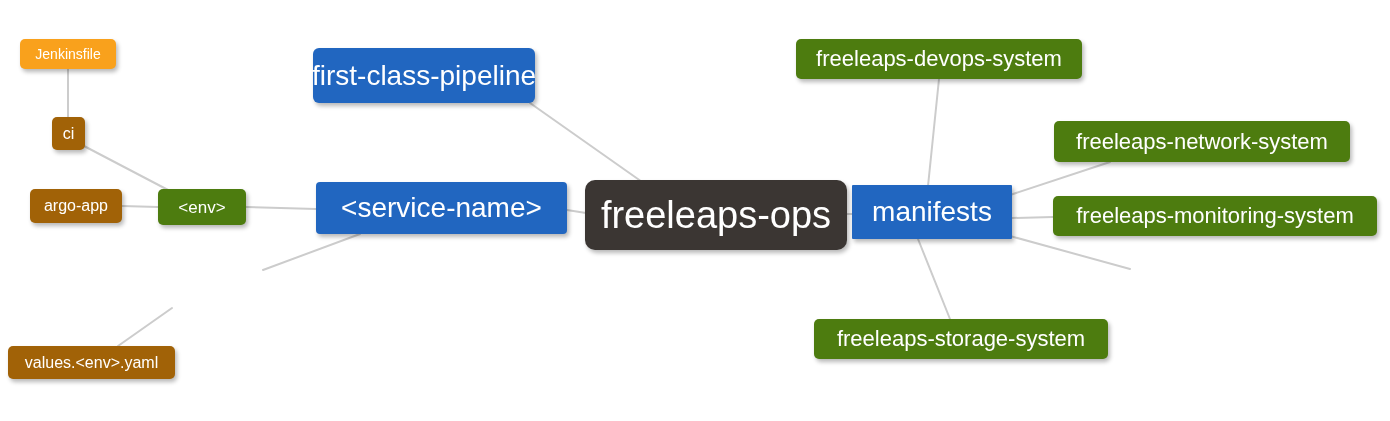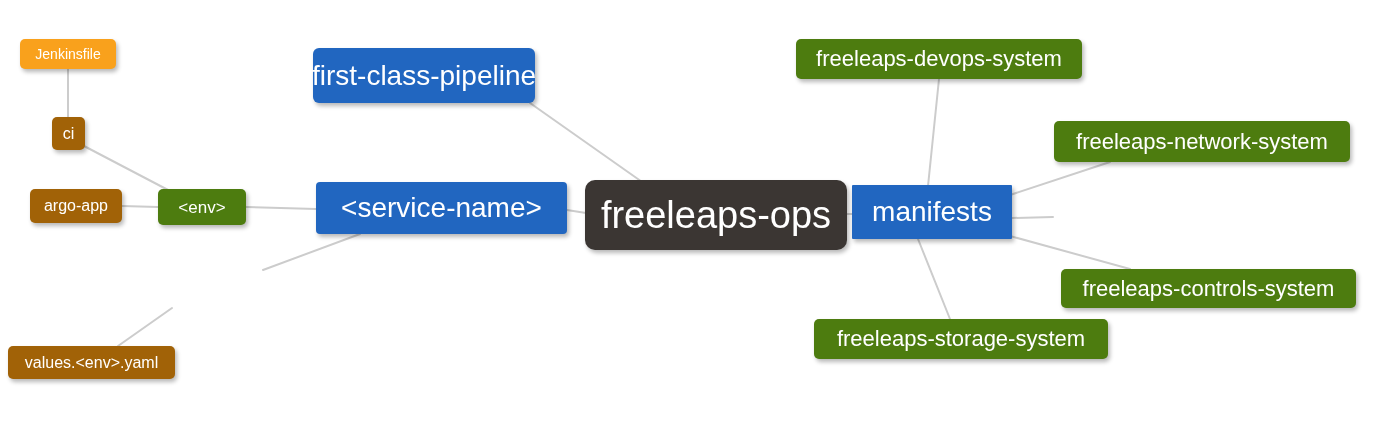--- a/index.html
+++ b/index.html
@@ -84,16 +84,16 @@
   <div class="node c-red    n-ci">ci</div>
   <div class="node c-red    n-argo">argo-app</div>
   <div class="node c-green  n-env">&lt;env&gt;</div>
   <div class="node c-red    n-values">values.&lt;env&gt;.yaml</div>
   <div class="node c-blue   n-pipeline">first-class-pipeline</div>
   <div class="node c-blue   n-service">&lt;service-name&gt;</div>
   <div class="node c-dark   n-root">freeleaps-ops</div>
   <div class="node c-blue   n-manifests">manifests</div>
   <div class="node c-green  n-devops">freeleaps-devops-system</div>
   <div class="node c-green  n-network">freeleaps-network-system</div>
-  <div class="node c-green  n-controls">freeleaps-controls-system</div>
+  <div class="node c-green  n-monitoring">freeleaps-monitoring-system</div>
   <div class="node c-green  n-storage">freeleaps-storage-system</div>
 
 </div>
 
 </body></html>

